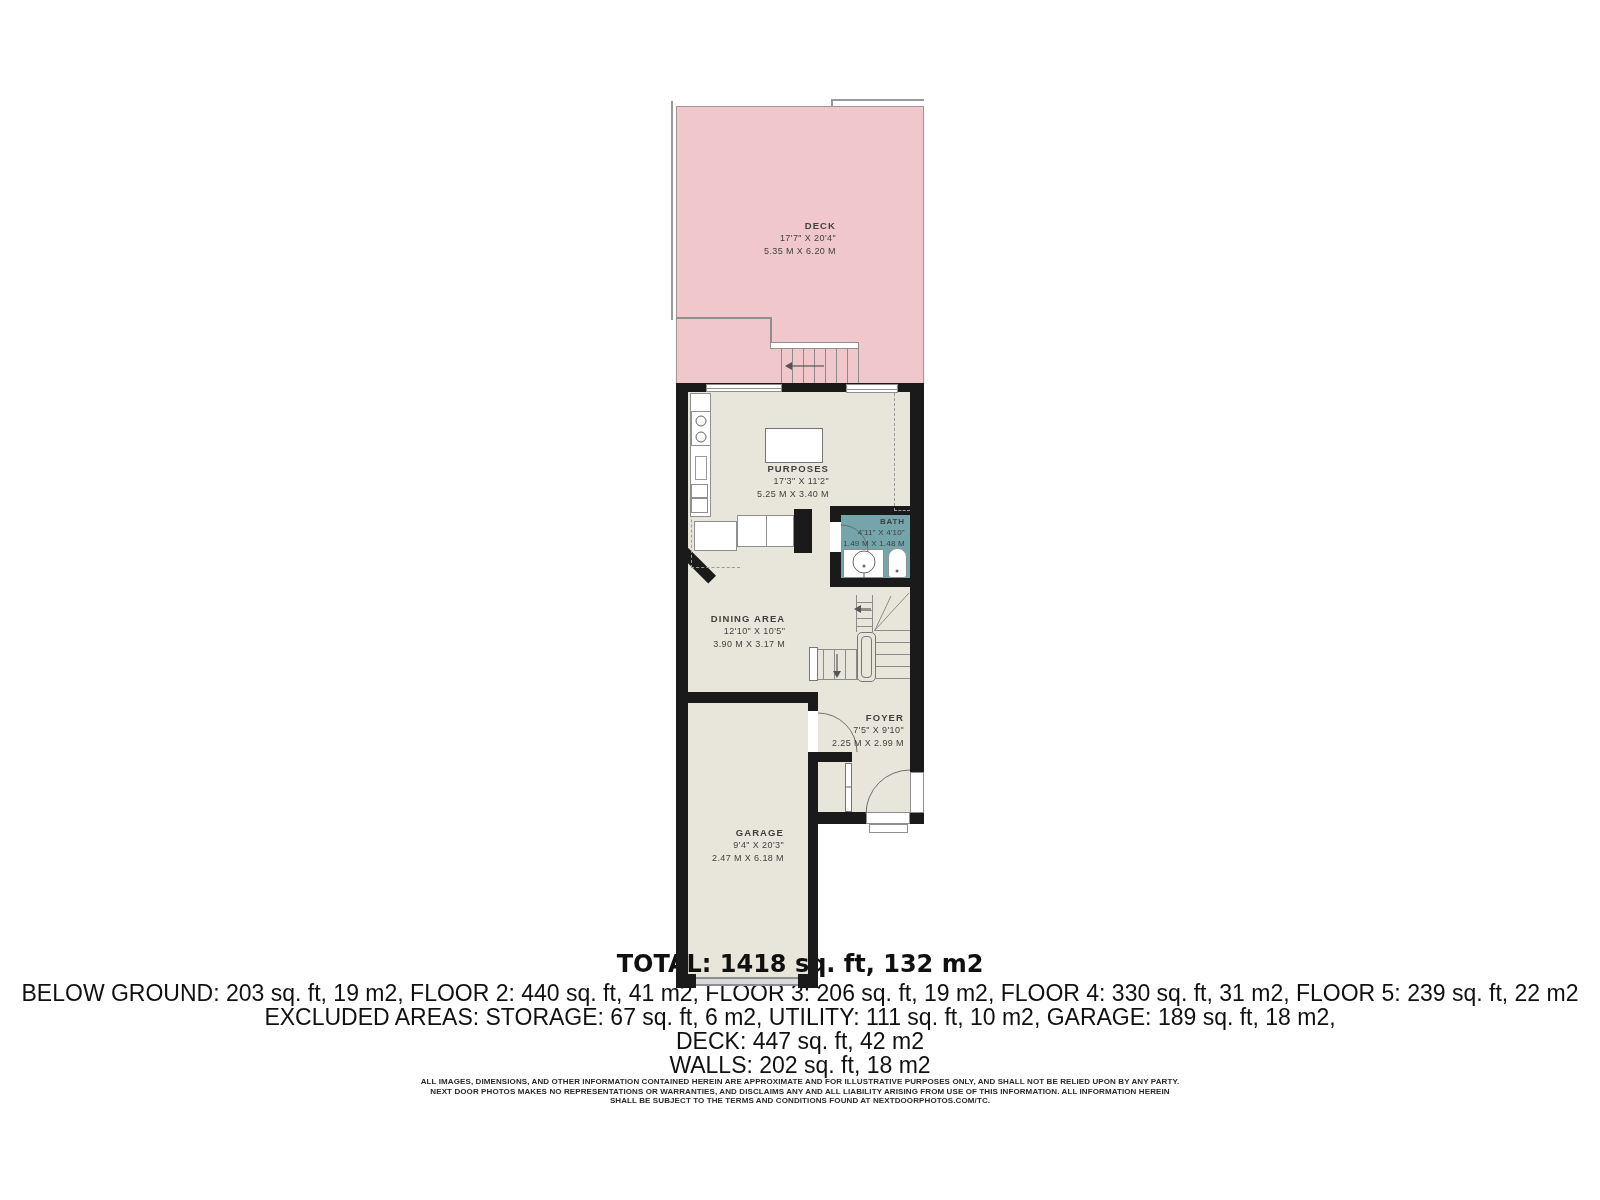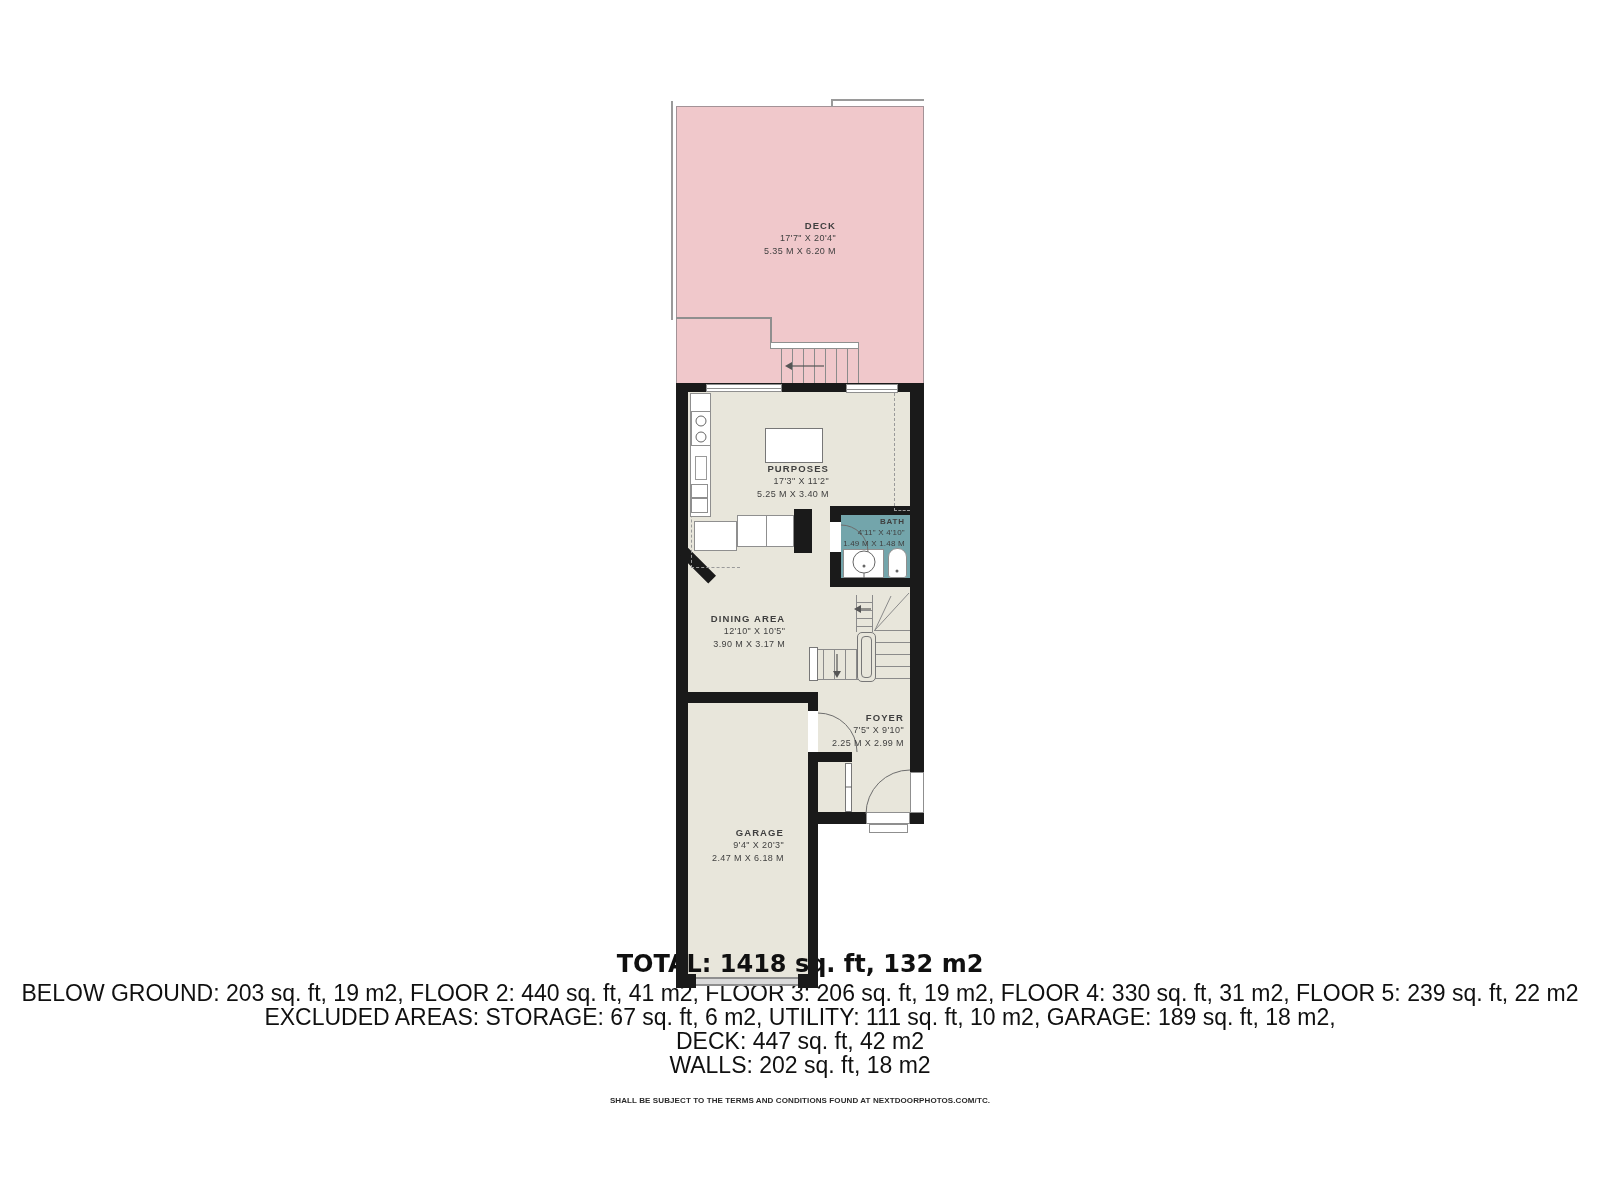--- a/index.html
+++ b/index.html
@@ -51,20 +51,22 @@
 
   <div class="floor" style="left:688px;top:392px;width:222px;height:420px;"></div>
   <div class="floor" style="left:688px;top:700px;width:120px;height:278px;"></div>
   <div class="bathfloor" style="left:841px;top:515px;width:69px;height:63px;"></div>
 
   <div class="btxt total-line" style="top:950px;">TOTAL: 1418 sq. ft, 132 m2</div>
   <div class="btxt sum-line" style="top:980px;">BELOW GROUND: 203 sq. ft, 19 m2, FLOOR 2: 440 sq. ft, 41 m2, FLOOR 3: 206 sq. ft, 19 m2, FLOOR 4: 330 sq. ft, 31 m2, FLOOR 5: 239 sq. ft, 22 m2</div>
   <div class="btxt sum-line" style="top:1004px;text-align:center;">EXCLUDED AREAS: STORAGE: 67 sq. ft, 6 m2, UTILITY: 111 sq. ft, 10 m2, GARAGE: 189 sq. ft, 18 m2,</div>
   <div class="btxt sum-line" style="top:1028px;">DECK: 447 sq. ft, 42 m2</div>
   <div class="btxt sum-line" style="top:1052px;">WALLS: 202 sq. ft, 18 m2</div>
+  <div class="btxt disc" style="top:1077px;">ALL IMAGES, DIMENSIONS, AND OTHER INFORMATION CONTAINED HEREIN ARE APPROXIMATE AND FOR ILLUSTRATIVE PURPOSES ONLY, AND SHALL NOT BE RELIED UPON BY ANY PARTY.</div>
+  <div class="btxt disc" style="top:1086.5px;">NEXT DOOR PHOTOS MAKES NO REPRESENTATIONS OR WARRANTIES, AND DISCLAIMS ANY AND ALL LIABILITY ARISING FROM USE OF THIS INFORMATION. ALL INFORMATION HEREIN</div>
   <div class="btxt disc" style="top:1096px;">SHALL BE SUBJECT TO THE TERMS AND CONDITIONS FOUND AT NEXTDOORPHOTOS.COM/TC.</div>
 
   <div class="wall" style="left:676px;top:383px;width:248px;height:9px;"></div>
   <div class="win" style="left:706px;top:384px;width:76px;height:8px;">
       <div class="mid"></div>
     </div>
   <div class="win" style="left:846px;top:384px;width:52px;height:9px;">
       <div class="mid"></div>
     </div>
 

